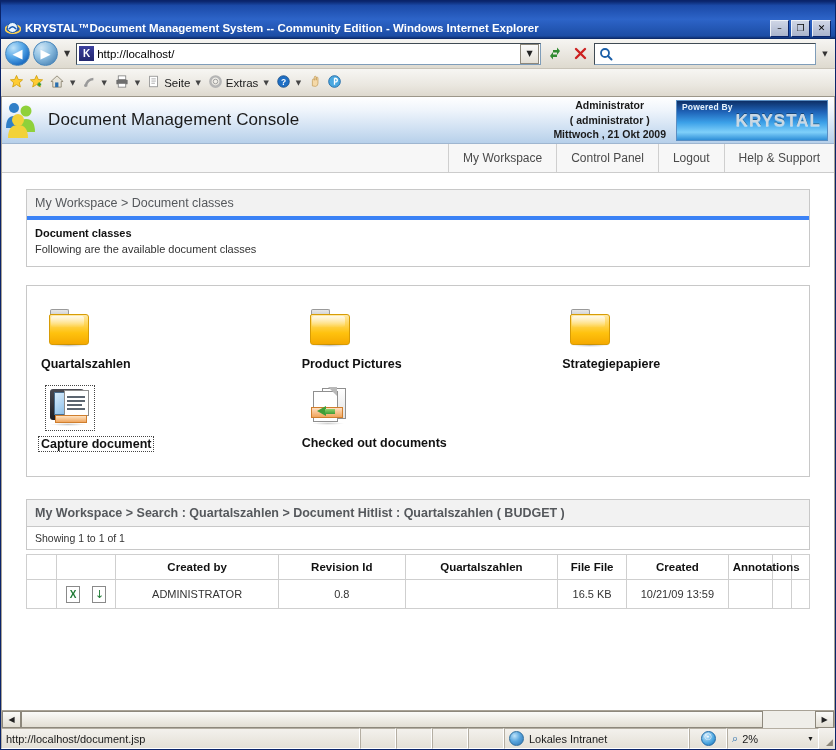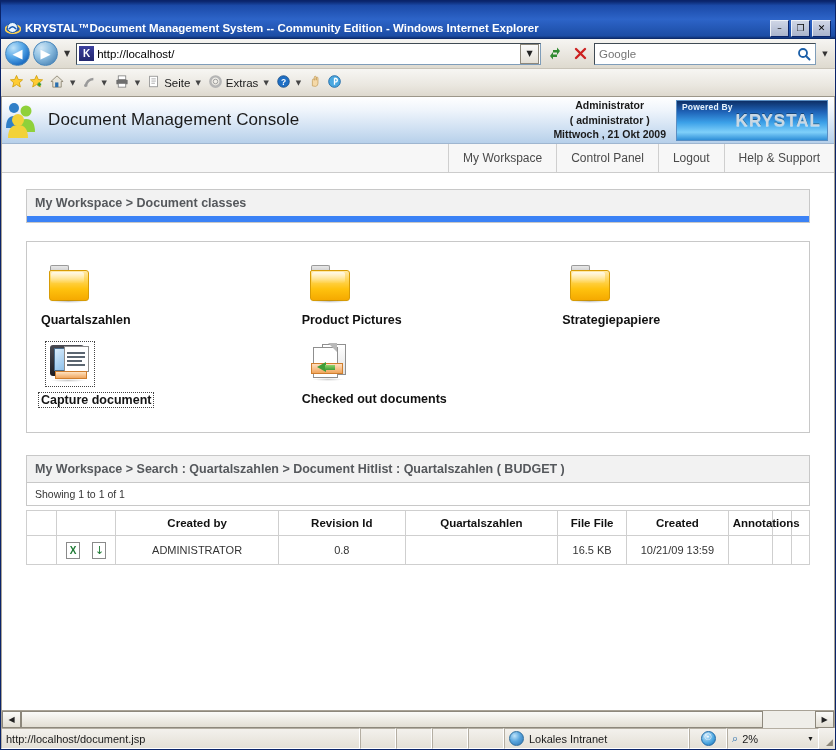--- a/index.html
+++ b/index.html
@@ -196,23 +196,23 @@
     padding:16px 24px 0 24px;
   }
 
   .panel{
     border:1px solid #c8c8c8;
     background:#ffffff;
     margin-bottom:18px;
   }
   .panel-head{
     background:#f2f2f2;
-    border-bottom:6px solid #3b82f6;
+    border-bottom:4px solid #3b82f6;
     padding:6px 8px;
-    font-size:12.5px;font-weight:bold;color:#55585c;
+    font-size:12.5px;font-weight:normal;color:#55585c;
   }
   .panel-sub{
     padding:6px 8px 8px 8px;
     font-size:11px;color:#333;line-height:1.45;
   }
   .panel-sub b{font-size:11px;color:#111;}
 
   
   .grid-panel{
     border:1px solid #c8c8c8;background:#ffffff;
@@ -457,21 +457,20 @@
         <path d="M13 6 L10 10 L10 7.5 L6 7.5 L6 5 L10 5 L10 2.5 Z" fill="#2f8b30" transform="translate(0,-1)"></path>
       </svg>
     </div>
     <div class="tbtn">
       <svg width="15" height="15" viewBox="0 0 15 15">
         <path d="M3 3 L12 12 M12 3 L3 12" stroke="#cc2222" stroke-width="2.4" stroke-linecap="round"></path>
       </svg>
     </div>
 
     <div class="searchwrap">
-      <input class="search-input" placeholder="Google" style="">
       <div class="search-go">
         <svg width="14" height="14" viewBox="0 0 14 14">
           <circle cx="6" cy="6" r="4" fill="none" stroke="#1b5fa8" stroke-width="1.8"></circle>
           <path d="M9 9 L12.5 12.5" stroke="#1b5fa8" stroke-width="2" stroke-linecap="round"></path>
         </svg>
       </div>
     </div>
     <div class="search-caret">▼</div>
   </div>
 
@@ -604,20 +603,24 @@
       <div class="navtab">My Workspace</div>
       <div class="navtab">Control Panel</div>
       <div class="navtab">Logout</div>
       <div class="navtab">Help &amp; Support</div>
     </div>
 
     <div class="content">
 
       <div class="panel">
         <div class="panel-head">My Workspace &gt; Document classes</div>
+        <div class="panel-sub">
+          <b>Document classes</b><br>
+          <span>Following are the available document classes</span>
+        </div>
       </div>
 
       <div class="grid-panel">
         <div class="grid">
 
           <div class="gitem">
             <div class="gicon">
               <div class="folder-tab"></div>
                 <div class="folder-body"></div>
               <div class="folder-shine"></div>

